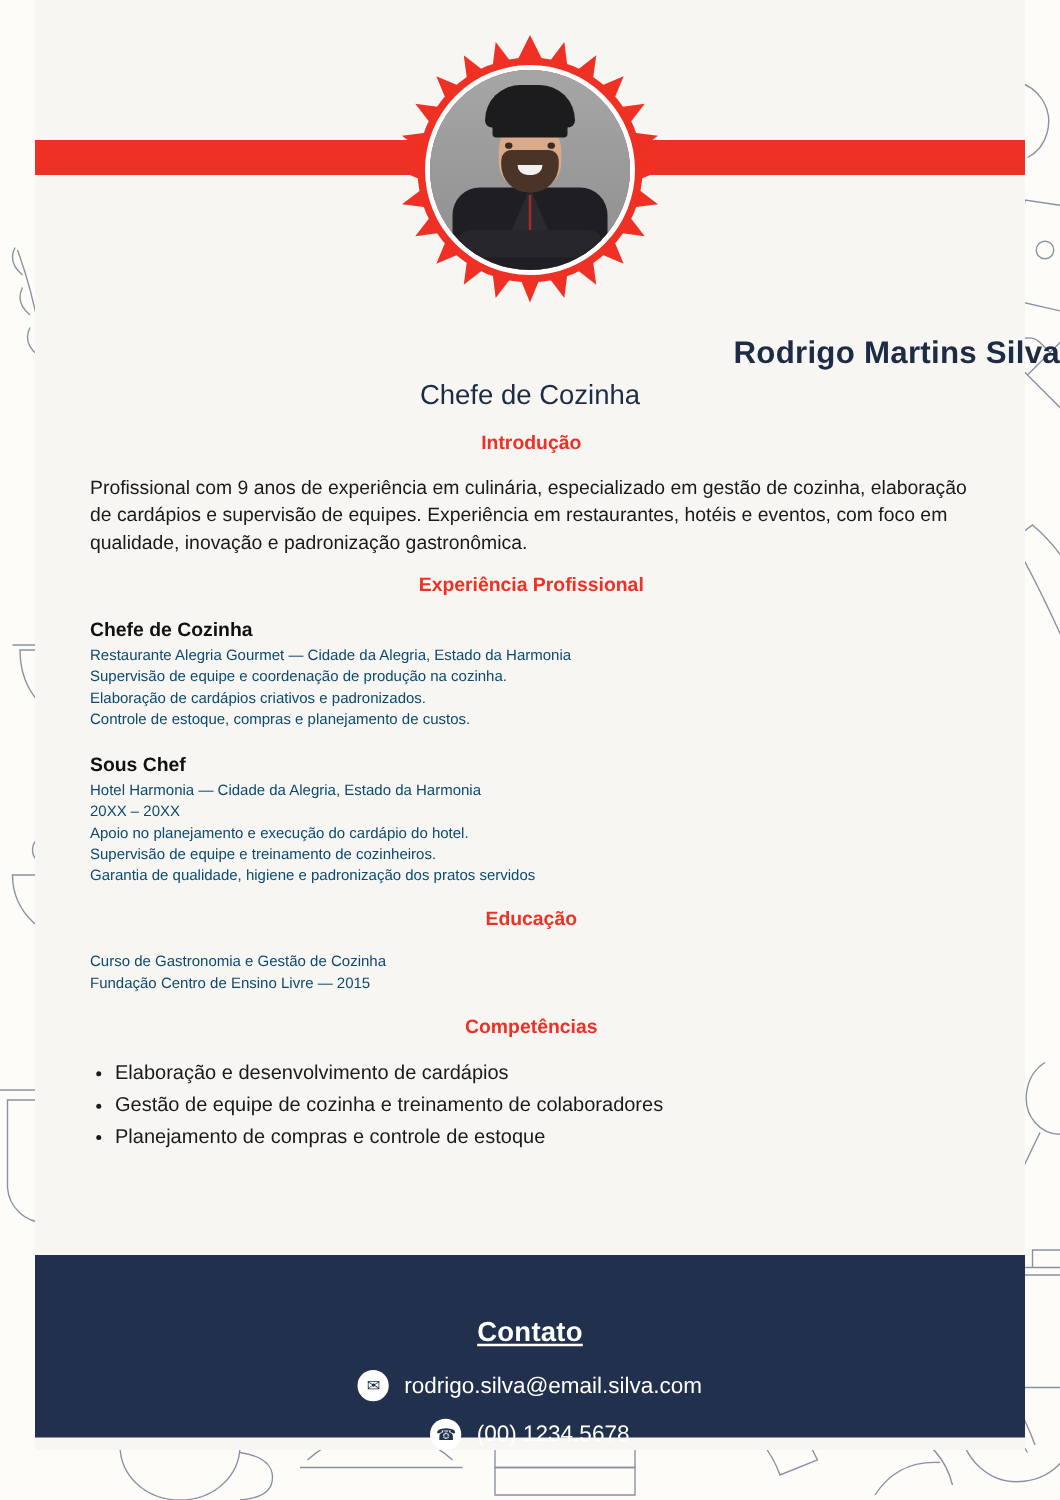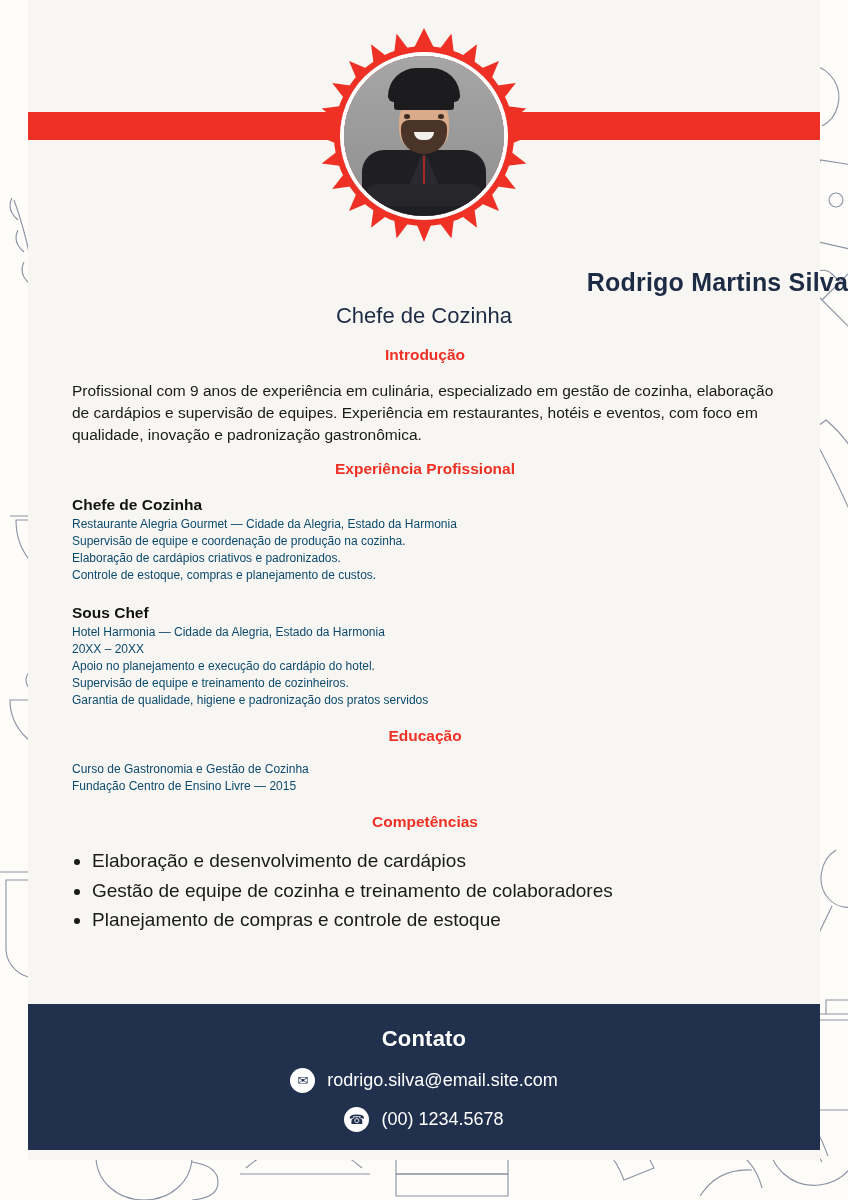--- a/index.html
+++ b/index.html
@@ -125,34 +125,34 @@
   }
   p.body {
     margin: 0 0 14px 0;
     font-size: 15.5px; line-height: 1.42; color: #1a1a1a;
   }
   .job { margin-bottom: 18px; }
   .job-title { font-weight: bold; font-size: 15.5px; color: #111; line-height: 1.42; }
   .job-line { font-size: 12px; color: #0c4a6e; line-height: 1.42; }
   ul.skills { margin: 6px 0 0 0; padding: 0 0 0 20px; }
   ul.skills li {
-    font-size: 19px; color: #1a1a1a; line-height: 1.45; margin-bottom: 2px;
+    font-size: 16px; color: #1a1a1a; line-height: 1.45; margin-bottom: 2px;
   }
 
   
   .contact {
     position: absolute;
     left: 28px; top: 1004px; width: 792px; height: 146px;
     background: #20304d;
     color: #ffffff;
     text-align: center;
   }
   .contact h2 {
-    margin: 0; padding-top: 22px;
-    font-size: 22px; font-weight: bold; letter-spacing: .2px;
+    margin: 17px; padding-top: 32px;
+    font-size: 22px; font-weight: bold; letter-spacing: .2px; text-decoration: underline;
   }
   .contact-row {
     display: flex; align-items: center; justify-content: center;
     gap: 12px; margin-top: 16px;
     font-size: 18px;
   }
   .contact-row.second { margin-top: 14px; }
   .ci {
     width: 25px; height: 25px; border-radius: 50%;
     background: #ffffff; color: #20304d;
@@ -351,21 +351,21 @@
       <li>Elaboração e desenvolvimento de cardápios</li>
       <li>Gestão de equipe de cozinha e treinamento de colaboradores</li>
       <li>Planejamento de compras e controle de estoque</li>
     </ul>
   </div>
 
   <div class="contact">
     <h2>Contato</h2>
     <div class="contact-row">
       <span class="ci">✉</span>
-      <span>rodrigo.silva@email.site.com</span>
+      <span>rodrigo.silva@email.silva.com</span>
     </div>
     <div class="contact-row second">
       <span class="ci">☎</span>
       <span>(00) 1234.5678</span>
     </div>
   </div>
 
 </div>
 
 </body></html>

